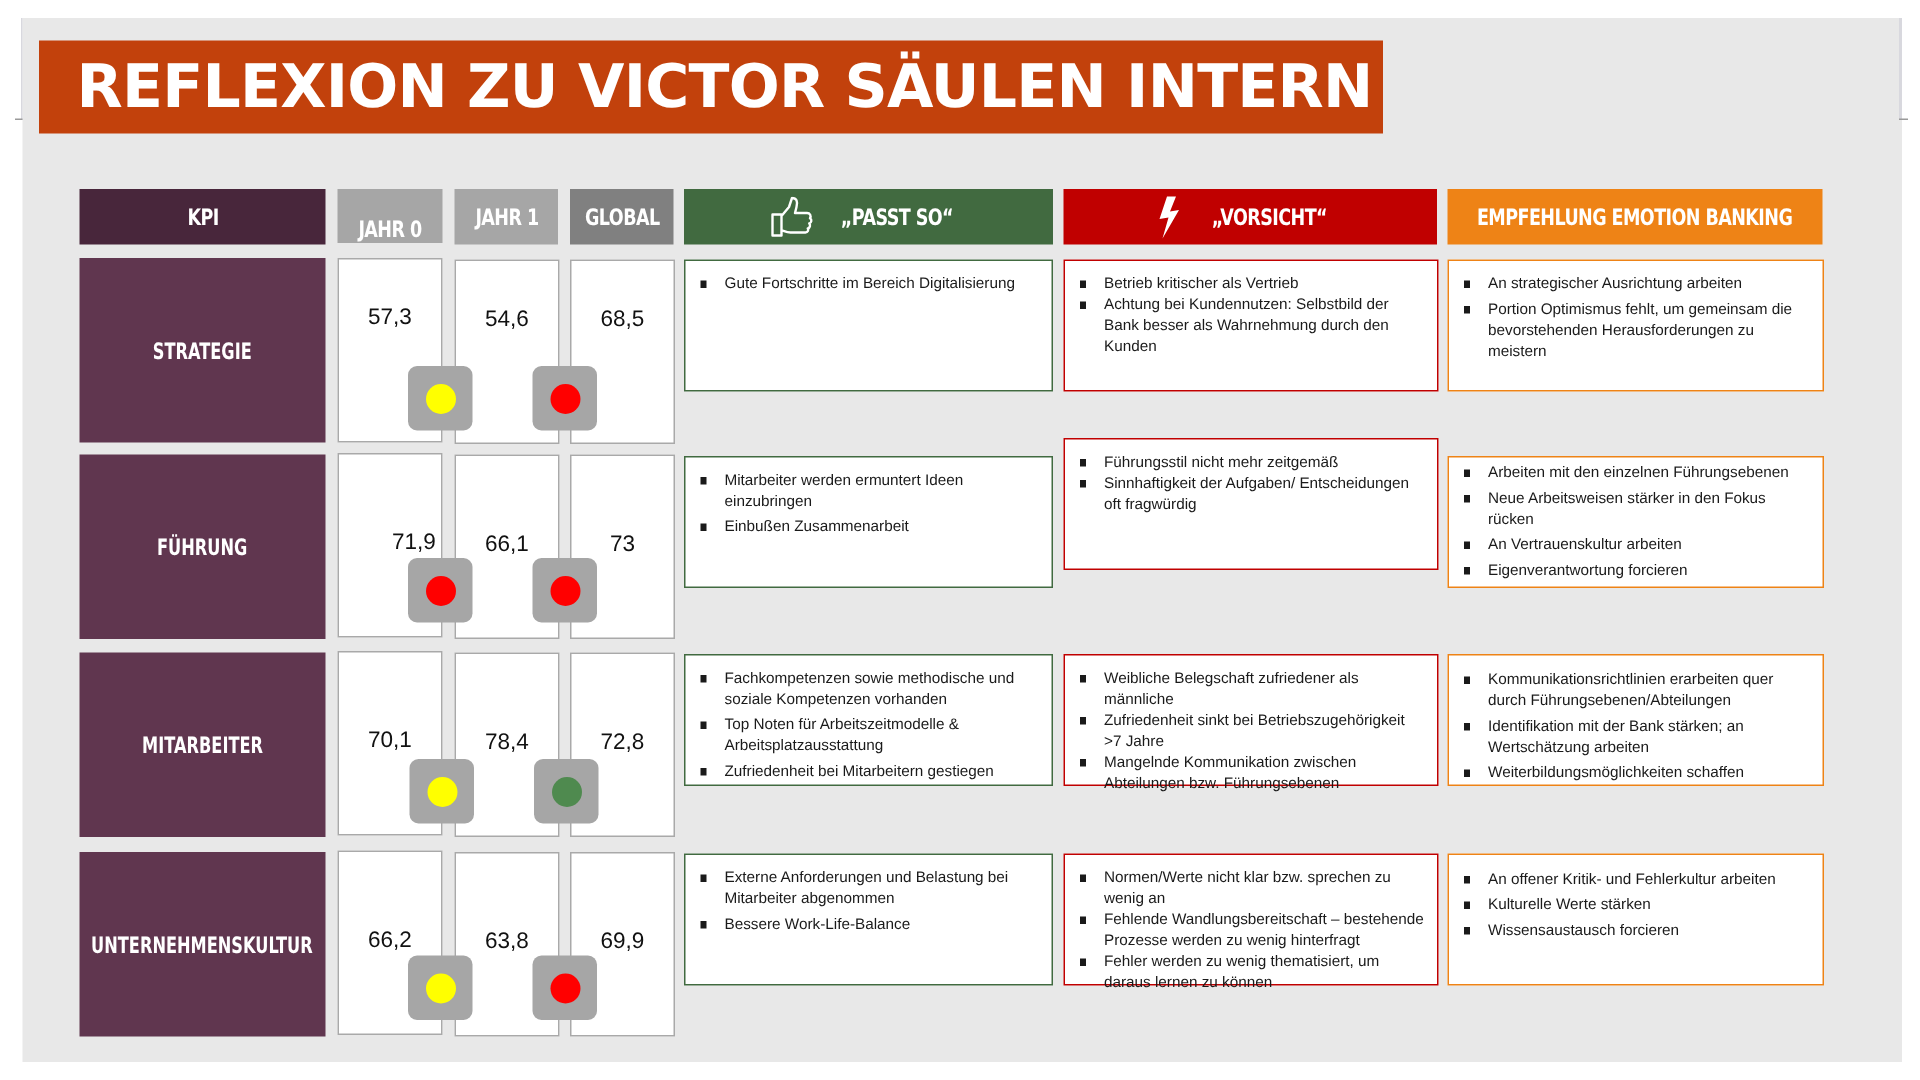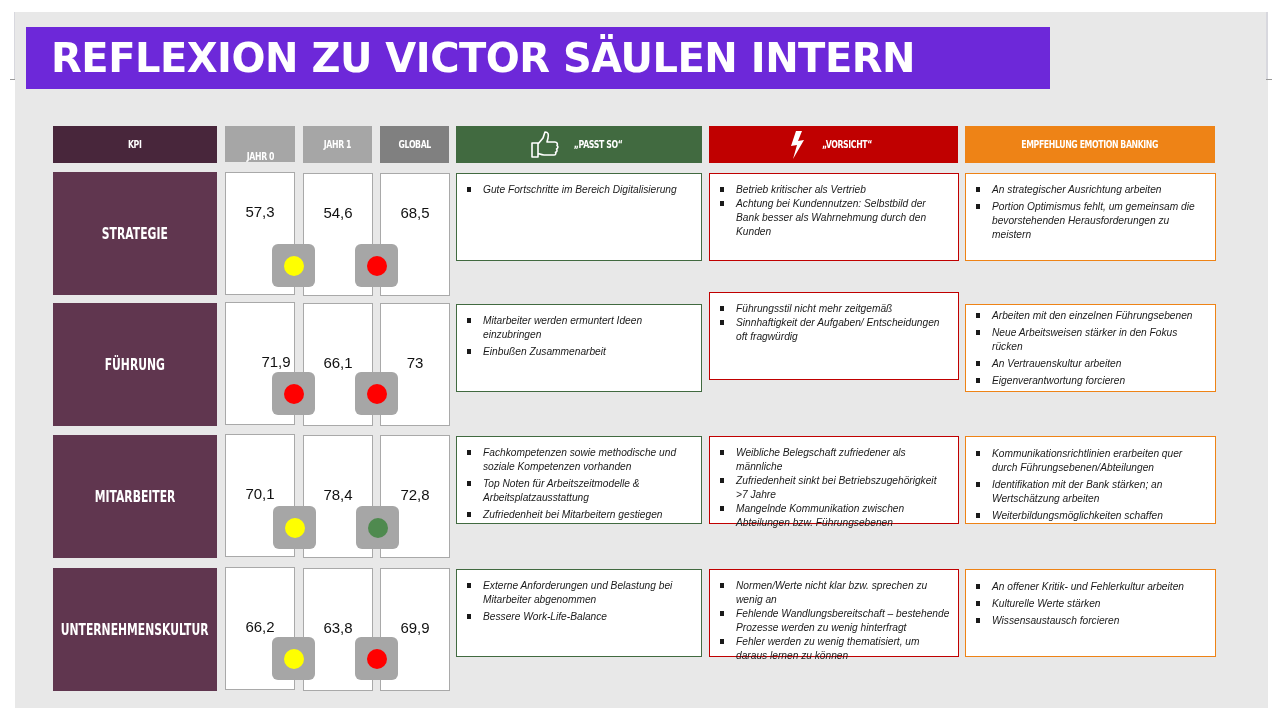--- a/index.html
+++ b/index.html
@@ -5,24 +5,24 @@
   * { box-sizing: border-box; margin: 0; padding: 0; }
   html, body { width: 1280px; height: 720px; background: #ffffff; overflow: hidden; }
   body { position: relative; font-family: "Liberation Sans", sans-serif; }
 
   .slide { position: absolute; left: 15px; top: 12px; width: 1253px; height: 696px; background: #e8e8e8; }
   .edge-line { position: absolute; left: 1266px; top: 12px; width: 2px; height: 68px; background: #d8d8de; }
   .edge-tick { position: absolute; left: 1266px; top: 79px; width: 6px; height: 1px; background: #9a9a9a; }
   .edge-left { position: absolute; left: 14px; top: 12px; width: 1px; height: 68px; background: #d8d8de; }
   .edge-left-tick { position: absolute; left: 10px; top: 79px; width: 5px; height: 1px; background: #9a9a9a; }
 
-  .title-bar { position: absolute; left: 26px; top: 27px; width: 1024px; height: 62px; background: #6d28d9; display: flex; align-items: center; padding-left: 25px; }
+  .title-bar { position: absolute; left: 26px; top: 27px; width: 896px; height: 62px; background: #c2410c; display: flex; align-items: center; padding-left: 25px; }
   .title-text { color: #ffffff; font-family: "DejaVu Sans", sans-serif; font-weight: bold; font-size: 40px; letter-spacing: -0.5px; }
 
-  .hdr { position: absolute; top: 126px; height: 37px; display: flex; align-items: center; justify-content: center; color: #ffffff; font-family: "DejaVu Sans", sans-serif; font-weight: bold; font-size: 10px; letter-spacing: -0.5px; transform-origin: center; }
+  .hdr { position: absolute; top: 126px; height: 37px; display: flex; align-items: center; justify-content: center; color: #ffffff; font-family: "DejaVu Sans", sans-serif; font-weight: bold; font-size: 15px; letter-spacing: -0.5px; transform-origin: center; }
   .hdr span.t { display: inline-block; transform: scaleX(0.78); white-space: nowrap; }
   .h-kpi { left: 53px; width: 164px; background: #48263b; }
   .h-j0 { left: 225px; width: 70px; background: #a6a6a6; top: 126px; height: 36px; align-items: flex-end; }
   .h-j1 { left: 303px; width: 69px; background: #a6a6a6; }
   .h-gl { left: 380px; width: 69px; background: #808080; }
   .h-passt { left: 456px; width: 246px; background: #416a40; }
   .h-vor { left: 709px; width: 249px; background: #c00000; }
   .h-emp { left: 965px; width: 250px; background: #ee8316; }
   .hdr svg { margin-right: 8px; }
 
@@ -32,21 +32,21 @@
   .val-box { position: absolute; height: 123px; background: #ffffff; border: 1px solid #a9a9a9; display: flex; justify-content: center; font-size: 15px; color: #111111; font-family: "Liberation Sans", sans-serif; }
   .val-box.top { align-items: flex-start; padding-top: 30px; }
   .val-box.mid { align-items: center; padding-bottom: 4px; }
   .c-j0 { left: 225px; width: 70px; }
   .c-j1 { left: 303px; width: 70px; }
   .c-gl { left: 380px; width: 70px; }
 
   .light { position: absolute; width: 43px; height: 43px; background: #a6a6a6; border-radius: 6px; display: flex; align-items: center; justify-content: center; }
   .light .dot { width: 20px; height: 20px; border-radius: 50%; }
 
-  .txt-box { position: absolute; height: 88px; background: #ffffff; padding: 9px 8px 6px 8px; font-family: "Liberation Sans", sans-serif; font-size: 10.2px; color: #1a1a1a; line-height: 14px; font-style: italic; }
+  .txt-box { position: absolute; height: 88px; background: #ffffff; padding: 9px 8px 6px 8px; font-family: "Liberation Sans", sans-serif; font-size: 10.2px; color: #1a1a1a; line-height: 14px; }
   .txt-box ul { list-style: none; }
   .txt-box li { position: relative; padding-left: 18px; margin-bottom: 3px; }
   .txt-box.tight li { margin-bottom: 0; }
   .txt-box li::before { content: ""; position: absolute; left: 2px; top: 4px; width: 4px; height: 5px; background: #1a1a1a; }
   .b-passt { left: 456px; width: 246px; border: 1px solid #416a40; }
   .b-vor { left: 709px; width: 250px; border: 1px solid #c00000; }
   .b-emp { left: 965px; width: 251px; border: 1px solid #ee8316; }
 </style>
 </head>
 <body>

